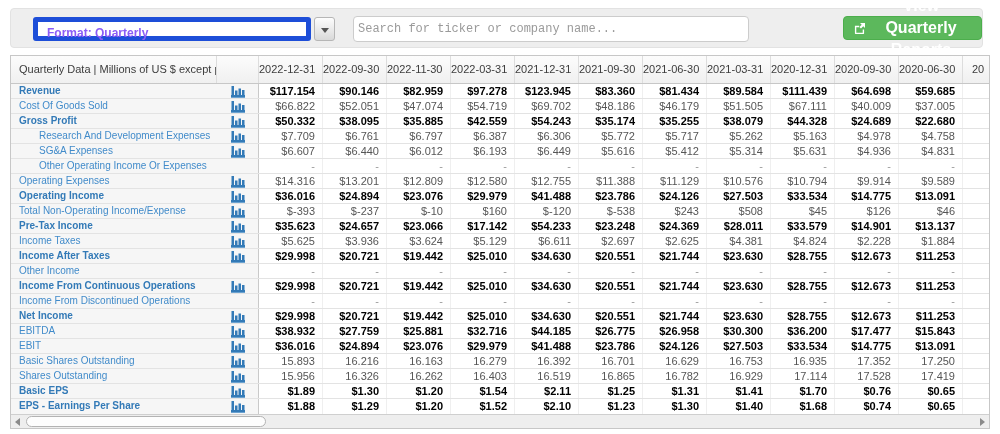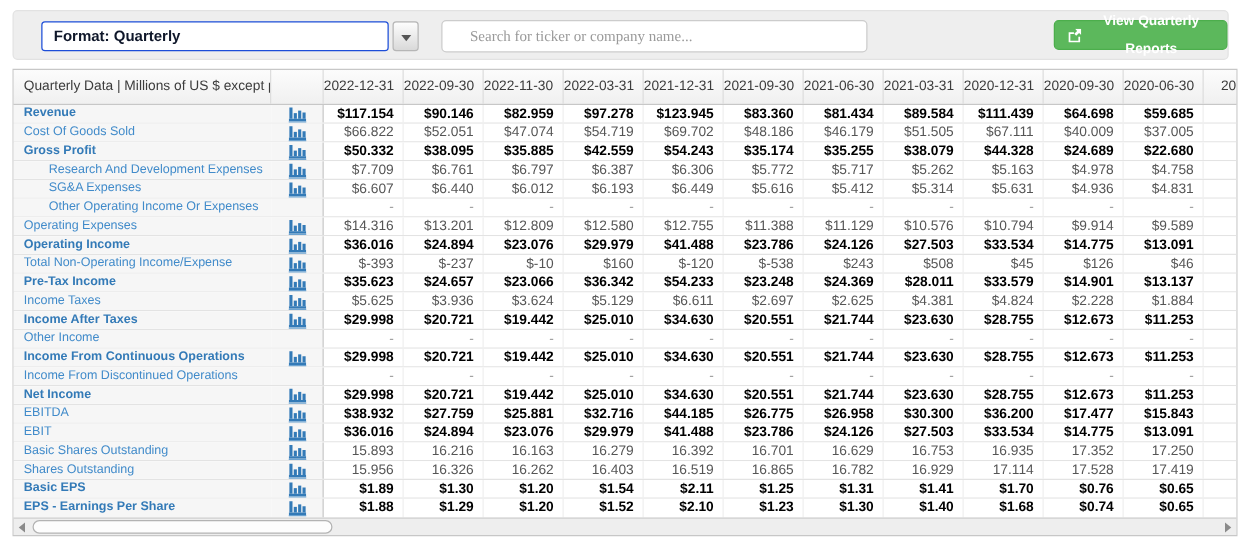--- a/index.html
+++ b/index.html
@@ -3,50 +3,50 @@
 <meta charset="utf-8">
 <style>
   * { margin:0; padding:0; box-sizing:border-box; }
   body { background:#fff; font-family:"Liberation Sans", sans-serif; }
   #stage { position:relative; width:1000px; height:434px; background:#fff; overflow:hidden; }
 
   
   .toolbar { position:absolute; left:10px; top:8px; width:973px; height:40px;
              background:#eeeeee; border:1px solid #e2e2e2; border-radius:4px; }
   .sel-field { position:absolute; left:22px; top:8px; width:278px; height:24px;
-               background:#fff; border:1px solid #1d4ed8; border-radius:3px;
-               font-size:12px; font-weight:bold; color:#0f172a; line-height:22px;
+               background:#fff; border:5px solid #1d4ed8; border-radius:3px;
+               font-size:12px; font-weight:bold; color:#8b5cf6; line-height:22px;
                padding-left:9px; cursor:pointer; }
   .sel-caret-btn { position:absolute; left:303px; top:8px; width:21px; height:24px;
                background:linear-gradient(#fdfdfd,#d9d9d9); border:1px solid #b6b6b6;
                border-radius:3px; cursor:pointer; }
   .sel-caret-btn .tri { position:absolute; left:6px; top:10px; width:0; height:0;
                border-left:4px solid transparent; border-right:4px solid transparent;
                border-top:5px solid #555; }
-  .search-input { position:absolute; left:342px; top:7px; width:341px; height:26px;
+  .search-input { position:absolute; left:342px; top:7px; width:396px; height:26px;
                background:#fff; border:1px solid #ccc; border-radius:4px;
-               font-family:Liberation Serif, serif; font-size:12px; color:#333;
-               padding:0 22px; outline:none; }
+               font-family:Liberation Mono, monospace; font-size:12px; color:#333;
+               padding:0 4px; outline:none; }
   .search-input::placeholder { color:#9a9a9a; }
   .green-btn { position:absolute; left:832px; top:7px; height:24px; padding:0 10px;
                background:#5cb85c; border:1px solid #4cae4c; border-radius:4px;
-               color:#fff; font-size:11px; font-weight:bold; line-height:22px;
+               color:#fff; font-size:16px; font-weight:bold; line-height:22px;
                cursor:pointer; display:flex; align-items:center; gap:6px;
                font-family:"Liberation Sans",sans-serif; }
 
   
   .grid { position:absolute; left:10px; top:55px; width:980px; border:1px solid #c7c7c7;
           background:#fff; }
   .hrow { display:flex; height:28px; background:linear-gradient(#fcfcfc,#f0f0f0);
           border-bottom:1px solid #c7c7c7; }
   .hcell { font-size:11px; color:#3c3c3c; line-height:27px; 
            border-right:1px solid #ddd; width:64px; flex:0 0 64px; overflow:hidden; white-space:nowrap; }
   .hcell.title { width:206px; flex:0 0 206px; text-align:left; padding-left:8px; }
   .hcell.iconsp { width:42px; flex:0 0 42px; }
-  .hcell.partial { width:26px; flex:1 1 auto; border-right:none; text-align:right; padding-left:4px; }
+  .hcell.partial { width:26px; flex:1 1 auto; border-right:none; text-align:center; padding-left:4px; }
 
   .trow { display:flex; height:15px; border-bottom:1px solid #e3e3e3; background:#fff; }
   .trow:last-of-type { border-bottom:none; }
   .lcell { width:206px; flex:0 0 206px; background:#f6f6f6; font-size:10px; color:#418bca;
            line-height:14px; padding-left:8px; white-space:nowrap; overflow:hidden;
            cursor:pointer; }
   .lcell.b { font-weight:bold; color:#337ab7; }
   .lcell.ind { padding-left:28px; }
   .icell { width:42px; flex:0 0 42px; background:#f6f6f6; border-right:1px solid #c9c9c9;
            display:flex; align-items:center; justify-content:center; }
@@ -328,21 +328,21 @@
                 <rect x="0" y="10" width="14" height="2"></rect>
                 <rect x="0.5" y="1" width="2.5" height="9"></rect>
                 <rect x="4" y="5.5" width="2.5" height="4.5"></rect>
                 <rect x="7.5" y="3.5" width="2.5" height="6.5"></rect>
                 <rect x="11" y="5" width="2.5" height="5"></rect>
               </svg></span>
           </div>
           <div class="vcell bv">$35.623</div>
           <div class="vcell bv">$24.657</div>
           <div class="vcell bv">$23.066</div>
-          <div class="vcell bv">$36.342</div>
+          <div class="vcell bv">$17.142</div>
           <div class="vcell bv">$54.233</div>
           <div class="vcell bv">$23.248</div>
           <div class="vcell bv">$24.369</div>
           <div class="vcell bv">$28.011</div>
           <div class="vcell bv">$33.579</div>
           <div class="vcell bv">$14.901</div>
           <div class="vcell bv">$13.137</div>
           <div class="vcell partial"></div>
         </div>
         <div class="trow">

